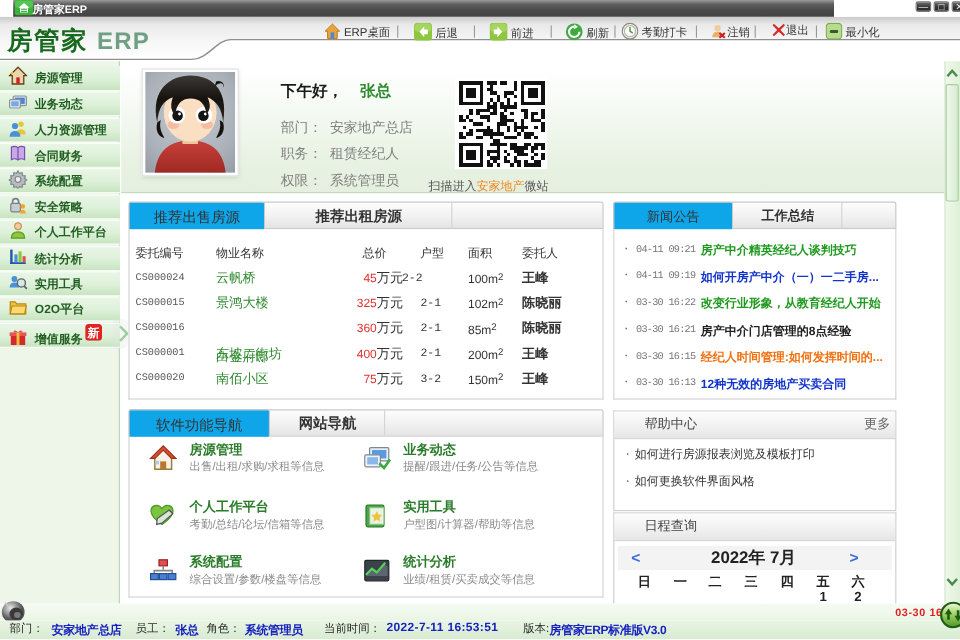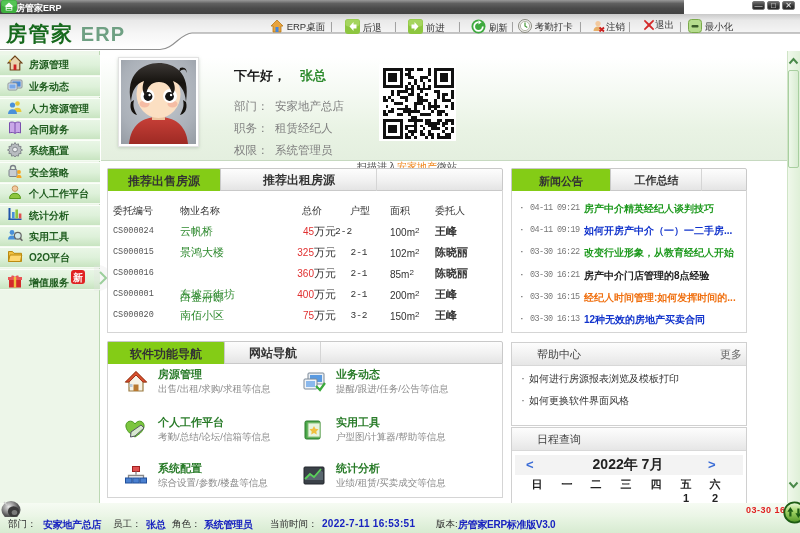--- a/index.html
+++ b/index.html
@@ -1,37 +1,37 @@
 <!DOCTYPE html>
 <html><head><meta charset="utf-8">
 <style>
 *{margin:0;padding:0;box-sizing:border-box;}
 html,body{width:800px;height:533px;overflow:hidden;}
 body{font-family:"Liberation Sans",sans-serif;}
 #app{position:relative;width:800px;height:533px;background:#fff;overflow:hidden;}
 .ab{position:absolute;}
 
-#titlebar{position:absolute;left:0;top:0;width:684px;height:14px;background:linear-gradient(180deg,#9a9a9a 0,#606060 25%,#4a4a4a 60%,#424242 100%);}
+#titlebar{position:absolute;left:11px;top:0;width:684px;height:14px;background:linear-gradient(180deg,#9a9a9a 0,#606060 25%,#4a4a4a 60%,#424242 100%);}
 #titlebar .txt{position:absolute;left:16px;top:1.5px;font-size:9px;font-weight:bold;color:#fff;}
 .winbtn{position:absolute;top:1px;width:13px;height:9px;background:linear-gradient(180deg,#6a6a6a,#333 60%,#2a2a2a);border:1px solid #777;border-radius:2px;color:#eee;font-size:8px;line-height:7px;text-align:center;}
 
 #hdr{position:absolute;left:0;top:14px;width:800px;height:38px;}
 #logo{position:absolute;left:6px;top:5.5px;font-size:21px;font-weight:bold;color:#17691d;letter-spacing:1.5px;}
 #logo .erp{color:#6fa083;letter-spacing:1px;font-size:20px;}
 .tbi{position:absolute;top:4.5px;height:15px;font-size:9.5px;color:#333;white-space:nowrap;}
 .tbi svg{vertical-align:-3px;}
 .tbsep{position:absolute;top:6px;color:#999;font-size:11px;}
 
 #sidebar{position:absolute;left:0;top:51px;width:100px;height:452px;background:#edf6e9;border-right:1px solid #bcd8b4;padding-top:4px;}
 .sbtn{position:relative;width:100px;height:21px;margin-bottom:0.36px;background:linear-gradient(180deg,#e9f6e6 0,#def1da 50%,#d2eacc 78%,#c8e4c1 100%);border-bottom:1px solid #f4fbf1;border-top:1px solid #fbfef9;line-height:20px;font-size:10px;font-weight:bold;color:#215e21;white-space:nowrap;}
 .sbtn svg{vertical-align:-3px;margin-left:7px;margin-right:6px;}
 
 .userband{position:absolute;left:101px;top:51px;width:686px;height:110px;background:linear-gradient(180deg,#ffffff 6%,#f4f9f2 40%,#e9f3e4 72%,#e4efdf 100%);border-bottom:1px solid #c6d9c0;}
 .tabbar{position:absolute;height:23px;background:linear-gradient(180deg,#fdfdfd 0,#f1f1f1 55%,#e4e4e4 100%);border:1px solid #c9c9c9;border-radius:2px 2px 0 0;}
-.tab-act{position:absolute;top:-1px;height:24px;background:#84cc16;border:1px solid #c9c9c9;border-bottom:none;border-radius:2px 2px 0 0;text-align:center;font-size:12px;font-weight:bold;color:#333;line-height:24px;}
+.tab-act{position:absolute;top:-1px;height:24px;background:#0ea5e9;border:1px solid #c9c9c9;border-bottom:none;border-radius:2px 2px 0 0;text-align:center;font-size:12px;font-weight:normal;color:#333;line-height:24px;}
 .tab-in{position:absolute;top:0;height:22px;text-align:center;font-size:12px;font-weight:bold;color:#333;line-height:22px;border-right:1px solid #d5d5d5;}
 .panel{position:absolute;background:#fff;border:1px solid #d5d5d5;border-top:none;}
 .hpanel{position:absolute;background:#fff;border:1px solid #d0d0d0;}
 .hpanel .hd{height:23px;background:linear-gradient(180deg,#fdfdfd 0,#f1f1f1 55%,#e6e6e6 100%);border-bottom:1px solid #d8d8d8;font-size:11px;color:#444;line-height:23px;}
 .cell{position:absolute;white-space:nowrap;}
 sup{font-size:8px;vertical-align:3px;}
 
 #sbar{position:absolute;left:787px;top:51px;width:13px;height:452px;background:linear-gradient(90deg,#eff8ea,#dff0d8);border-left:1px solid #cfe4c6;}
 
 #strip1{position:absolute;left:0;top:503px;width:800px;height:14px;background:linear-gradient(180deg,#f6fbf3,#eaf5e5);}
@@ -387,21 +387,21 @@
         <rect x="54.8" y="65.6" width="2.7" height="2.7"></rect>
         <rect x="62.9" y="65.6" width="5.4" height="2.7"></rect>
         <rect x="3.5" y="68.3" width="18.9" height="2.7"></rect>
         <rect x="25.1" y="68.3" width="5.4" height="2.7"></rect>
         <rect x="33.2" y="68.3" width="2.7" height="2.7"></rect>
         <rect x="44.0" y="68.3" width="2.7" height="2.7"></rect>
         <rect x="49.4" y="68.3" width="2.7" height="2.7"></rect>
         <rect x="54.8" y="68.3" width="13.5" height="2.7"></rect>
       </svg>
 </div>
-<div class="ab" style="left:357px;top:160px;font-size:10px;color:#555;">扫描进入<span style="color:#f08519">安家地产</span>微站</div>
+<div class="ab" style="left:357px;top:148px;font-size:10px;color:#555;">扫描进入<span style="color:#f08519">安家地产</span>微站</div>
 
 <div class="tabbar" style="left:107px;top:168px;width:396px;"></div>
 <div class="tab-act" style="left:107px;top:168px;width:114px;">推荐出售房源</div>
 <div class="tab-in" style="left:222px;top:169px;width:155px;">推荐出租房源</div>
 <div class="panel" style="left:107px;top:191px;width:396px;height:142px;"></div>
 
 <div id="tbl">
       <div class="cell" style="left:113px;top:204px;font-size:10px;color:#333;">委托编号</div>
       <div class="cell" style="left:180px;top:204px;font-size:10px;color:#333;">物业名称</div>
       <div class="cell" style="left:302px;top:204px;font-size:10px;color:#333;">总价</div>

